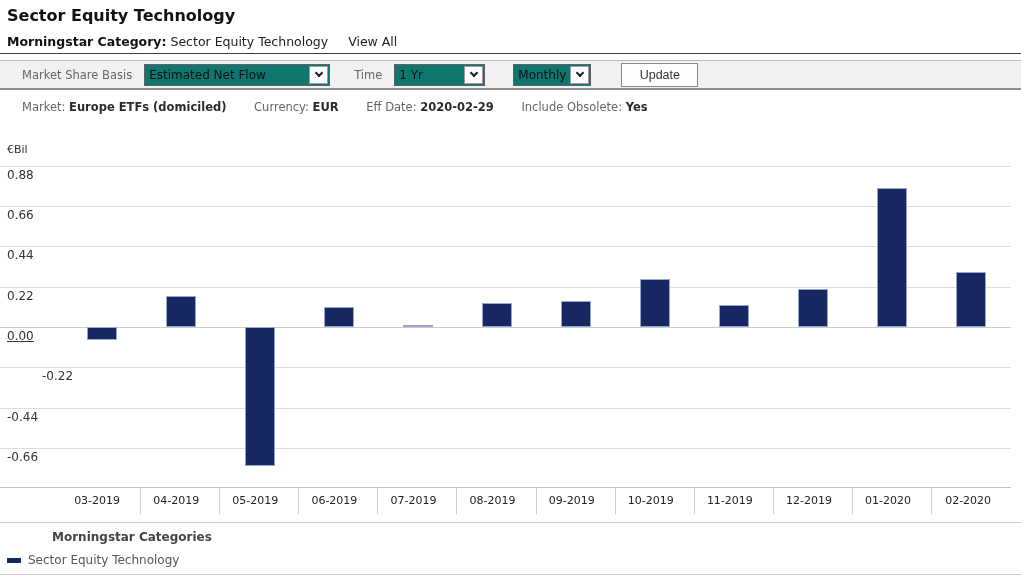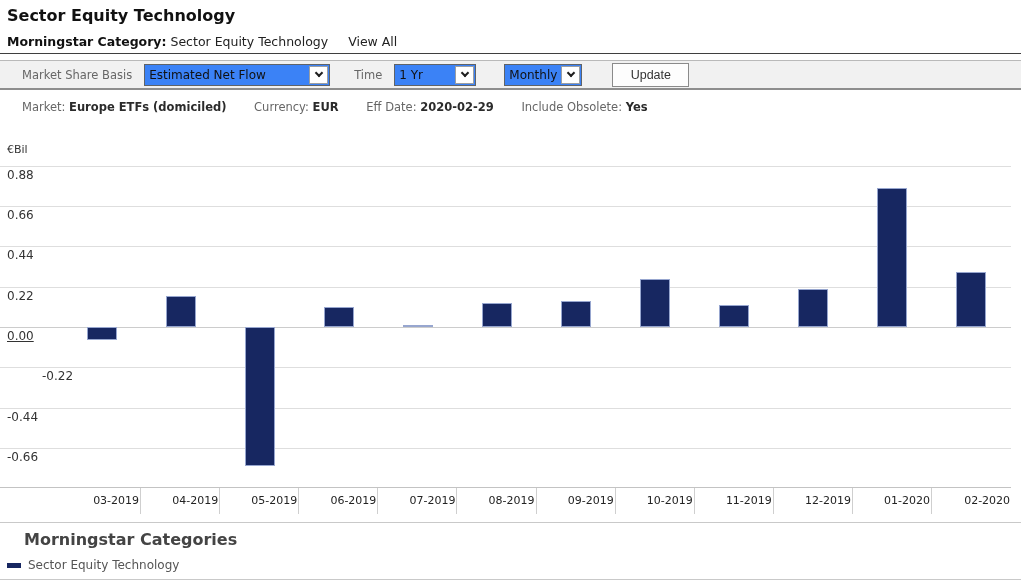--- a/index.html
+++ b/index.html
@@ -24,37 +24,37 @@
 
   
   .toolbar {
     margin-top:6px; height:30px; background:#f1f1f1;
     border-top:1px solid #b9b9b9; border-bottom:2px solid #8e8e8e;
     display:flex; align-items:center; padding-left:22px;
     font-size:11.5px; color:#666;
   }
   .tb-label { margin-right:12px; color:#666; }
   .sel {
-    display:flex; align-items:center; background:#3b82f6;
+    display:flex; align-items:center; background:#0f766e;
     border:1px solid #5f6368; height:22px; font-size:12px; color:#111;
     padding-left:4px; cursor:pointer;
   }
   .sel .sel-value { flex:1; white-space:nowrap; overflow:hidden; }
   .sel-arrow {
     width:19px; height:18px; margin:1px; border:1px solid #9a9ea3;
     background:#fff; display:flex; align-items:center; justify-content:center;
     flex:none;
   }
   .chev {
     width:6px; height:6px; margin-top:-3px;
     border-right:2px solid #1f1f1f; border-bottom:2px solid #1f1f1f;
     transform:rotate(45deg);
   }
   .sel-msb { width:186px; margin-right:24px; }
-  .sel-time { width:82px; margin-right:28px; }
+  .sel-time { width:91px; margin-right:28px; }
   .sel-freq { width:78px; margin-right:30px; }
   .update-btn {
     background:#fdfdfd; border:1px solid #8a8a8a; color:#333;
     font-size:12.5px; font-family:Liberation Sans, sans-serif; height:24px; width:77px;
     cursor:pointer;
   }
 
   
   .info-row {
     margin-top:10px; padding-left:22px; font-size:11.5px; color:#666;
@@ -83,31 +83,31 @@
   .bar {
     position:absolute; left:50%; margin-left:-15px; width:30px;
     border:1px solid #97a6cf;
   }
   .xaxis-row {
     width:1011px; display:flex; margin-left:62px; height:26px;
   }
   .x-cell {
     width:79.1px; flex:none; border-right:1px solid #cfcfcf;
     font-size:11px; color:#222; text-align:right;
-    padding:6px 1px 0 0;
+    padding:6px 20px 0 0;
   }
   .x-cell.last { border-right:none; }
 
   
   .legend {
     margin-top:8px; border-top:1px solid #c9c9c9; border-bottom:1px solid #c9c9c9;
     padding:7px 0 7px 0;
   }
   .legend-heading {
-    padding-left:24px; font-size:16px; font-weight:bold; color:#444;
+    padding-left:12px; font-size:12px; font-weight:bold; color:#444;margin-left:40px;
   }
   .legend-item {
     margin-top:9px; display:flex; align-items:center; font-size:12px; color:#555;
   }
   .legend-swatch {
     width:14px; height:5px; margin:0 7px 0 7px; flex:none;
   }
 </style>
 </head>
 <body>

